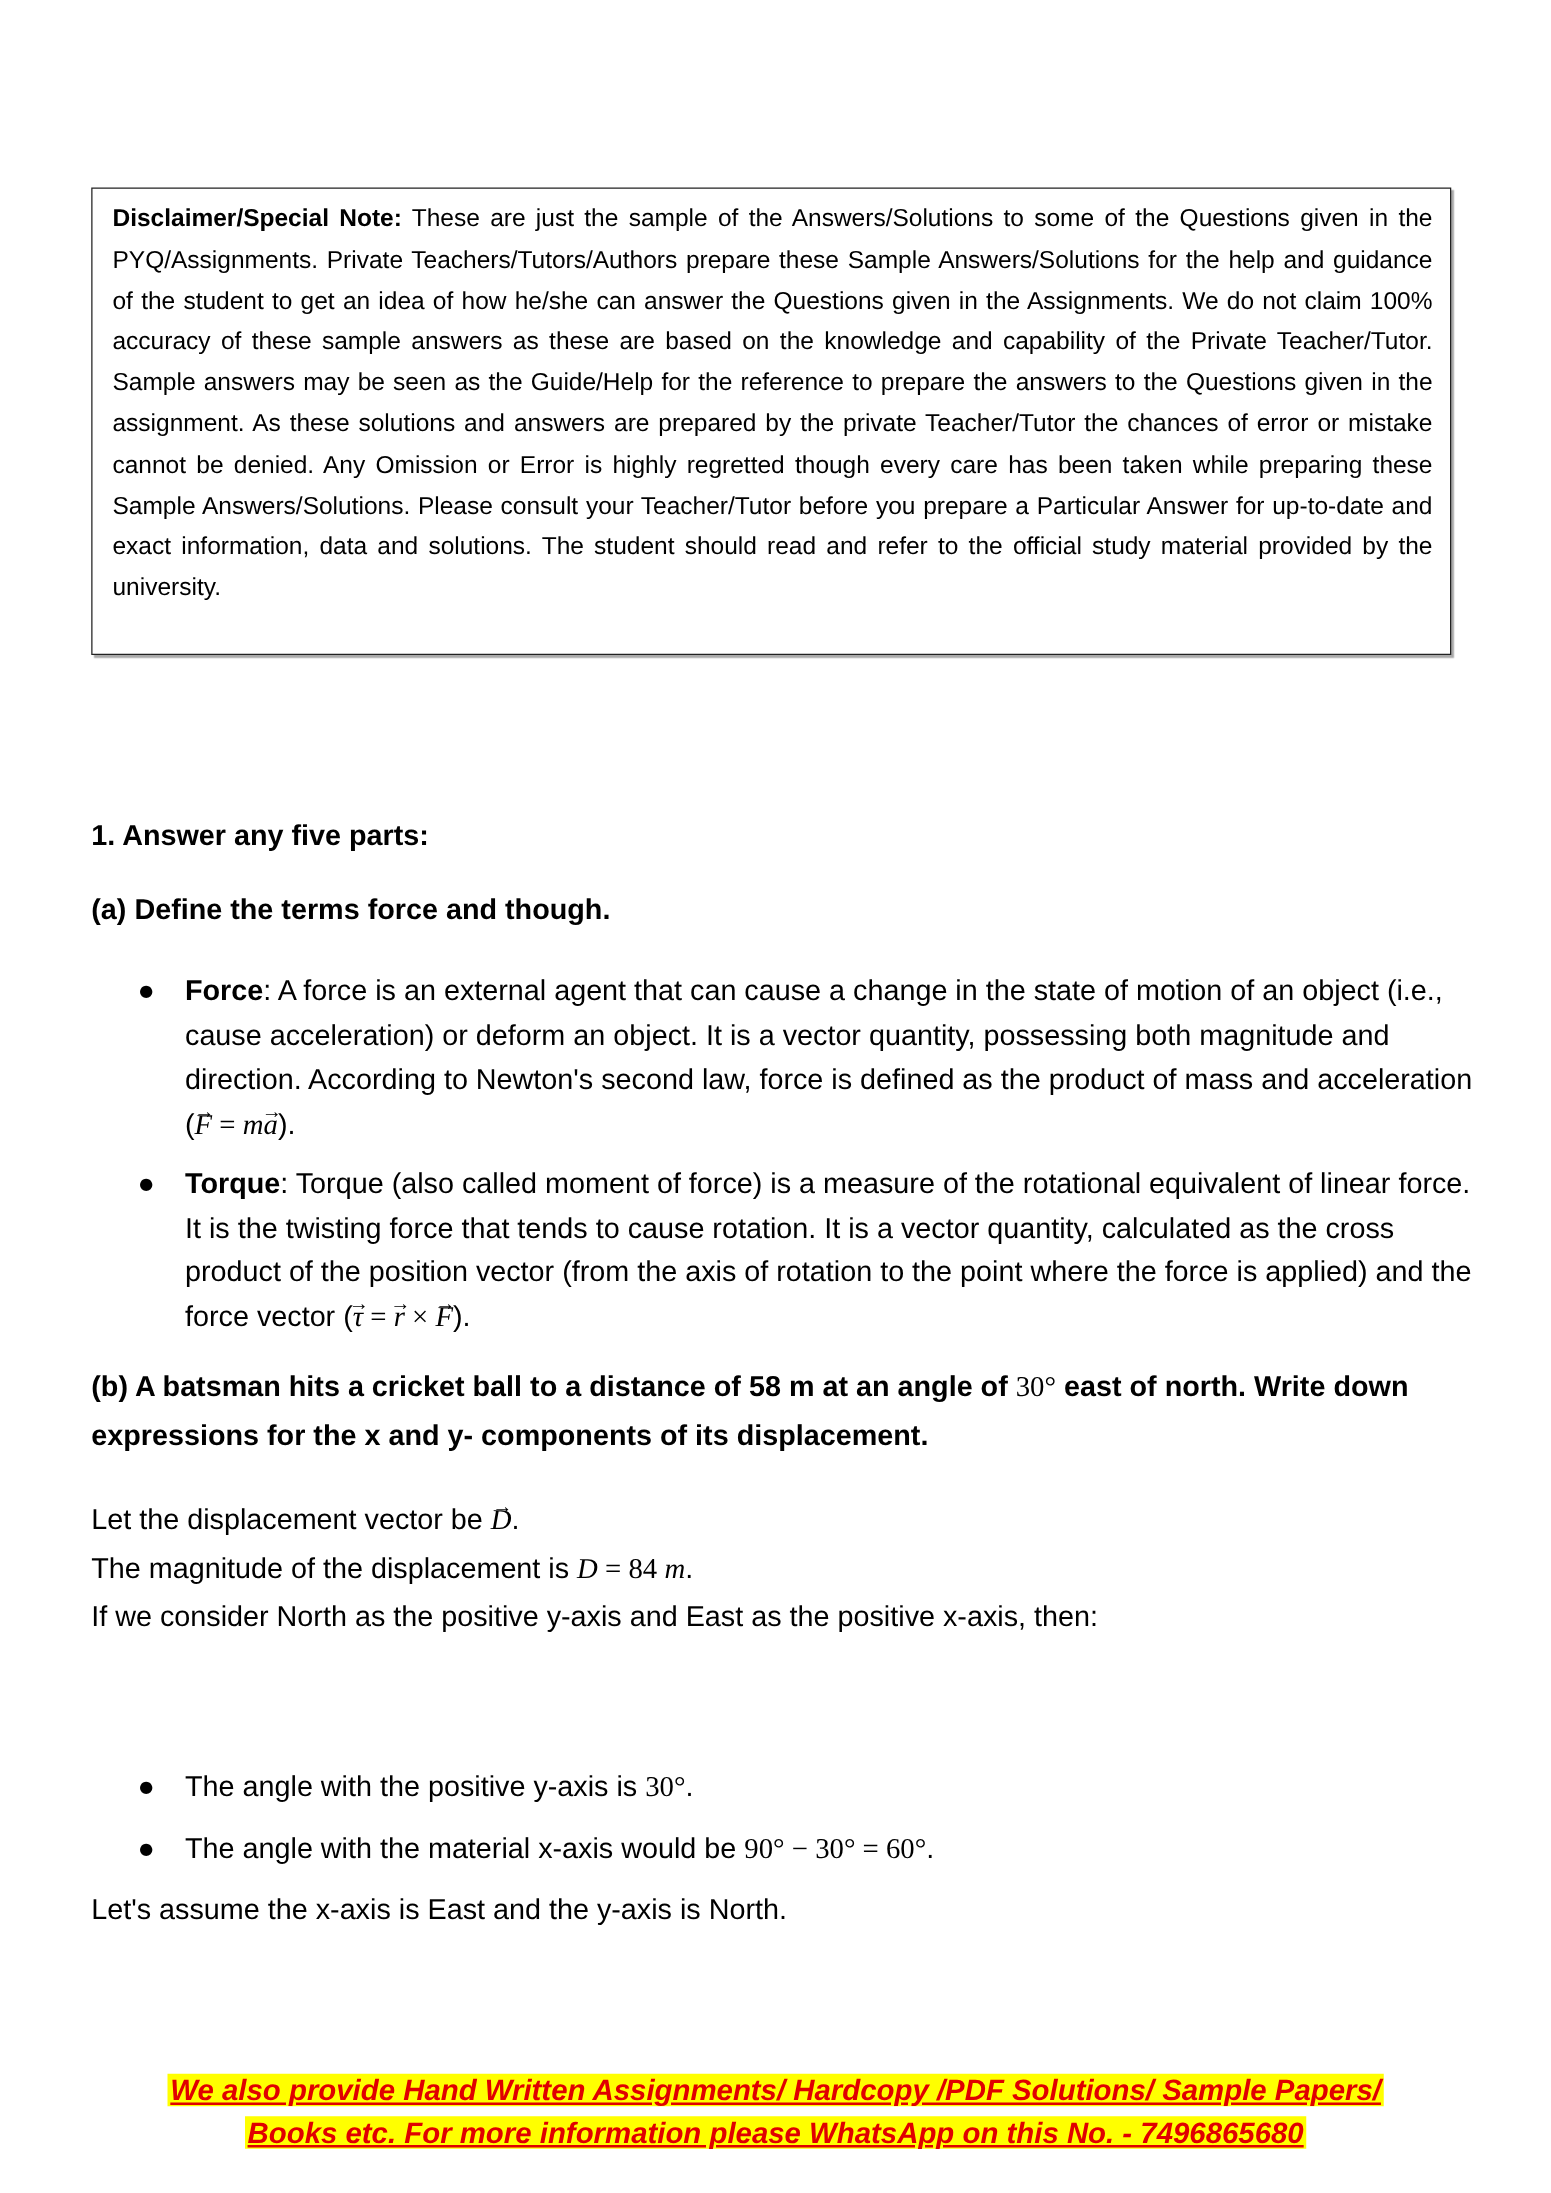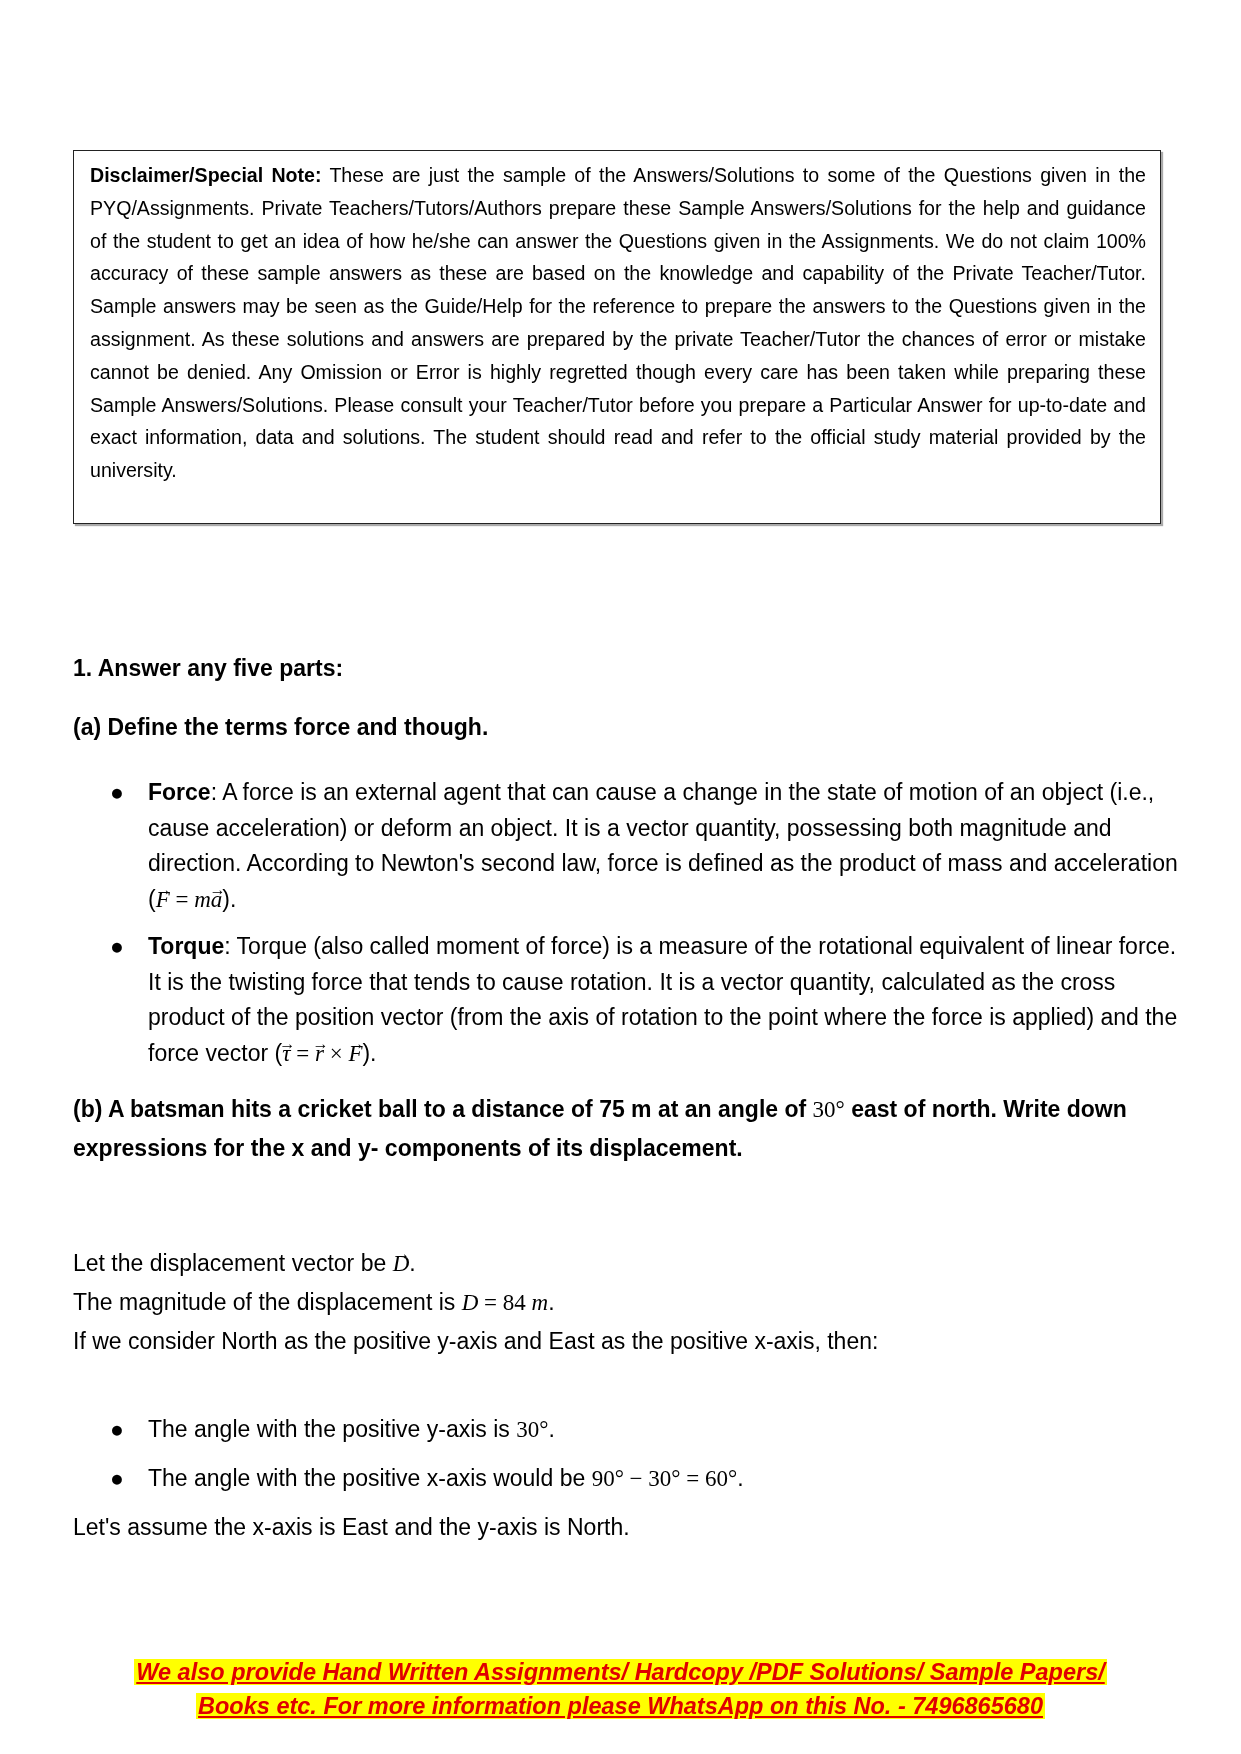--- a/index.html
+++ b/index.html
@@ -43,34 +43,34 @@
   <div class="bullet">
     <span class="dot">●</span>
     <b>Force</b><span>: A force is an external agent that can cause a change in the state of motion of an object (i.e., cause acceleration) or deform an object. It is a vector quantity, possessing both magnitude and direction. According to Newton's second law, force is defined as the product of mass and acceleration (</span><span class="math vec">F</span><span class="mathn"> = </span><span class="math">m</span><span class="math vec">a</span><span>).</span>
   </div>
   <div class="bullet" style="margin-top:12px;">
     <span class="dot">●</span>
     <b>Torque</b><span>: Torque (also called moment of force) is a measure of the rotational equivalent of linear force. It is the twisting force that tends to cause rotation. It is a vector quantity, calculated as the cross product of the position vector (from the axis of rotation to the point where the force is applied) and the force vector (</span><span class="math vec">τ</span><span class="mathn"> = </span><span class="math vec">r</span><span class="mathn"> × </span><span class="math vec">F</span><span>).</span>
   </div>
 </div>
 
-<div class="para-b" style="top:1090px;"><span>(b) A batsman hits a cricket ball to a distance of 75 m at an angle of </span><span class="mathn" style="font-weight:normal;">30°</span><span> east of north. Write down expressions for the x and y- components of its displacement.</span></div>
+<div class="para-b" style="top:1090px;"><span>(b) A batsman hits a cricket ball to a distance of 58 m at an angle of </span><span class="mathn" style="font-weight:normal;">30°</span><span> east of north. Write down expressions for the x and y- components of its displacement.</span></div>
 
-<div class="para" style="top:1196px;margin-top:48px;">
+<div class="para" style="top:1196px;">
   <div><span>Let the displacement vector be </span><span class="math vec">D</span><span>.</span></div>
   <div><span>The magnitude of the displacement is </span><span class="math">D</span><span class="mathn"> = 84 </span><span class="math">m</span><span>.</span></div>
   <div>If we consider North as the positive y-axis and East as the positive x-axis, then:</div>
 </div>
 
 <div class="bullet-list" style="top:1412px;">
   <div class="bullet">
     <span class="dot">●</span><span>The angle with the positive y-axis is </span><span class="mathn">30°</span><span>.</span>
   </div>
   <div class="bullet" style="margin-top:13px;">
-    <span class="dot">●</span><span>The angle with the positive x-axis would be </span><span class="mathn">90° − 30° = 60°</span><span>.</span>
+    <span class="dot">●</span><span>The angle with the material x-axis would be </span><span class="mathn">90° − 30° = 60°</span><span>.</span>
   </div>
 </div>
 
 <div class="para" style="top:1508px;">Let's assume the x-axis is East and the y-axis is North.</div>
 
 <div class="promo">
   <div><span>We also provide Hand Written Assignments/ Hardcopy /PDF Solutions/ Sample Papers/</span></div>
   <div><span>Books etc. For more information please WhatsApp on this No. - 7496865680</span></div>
 </div>
 

